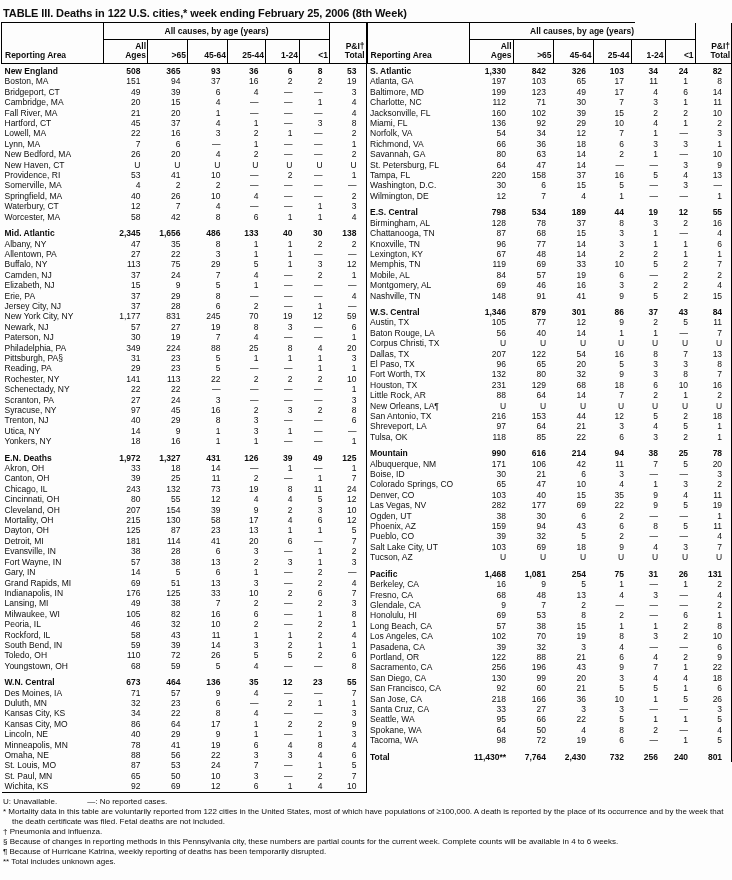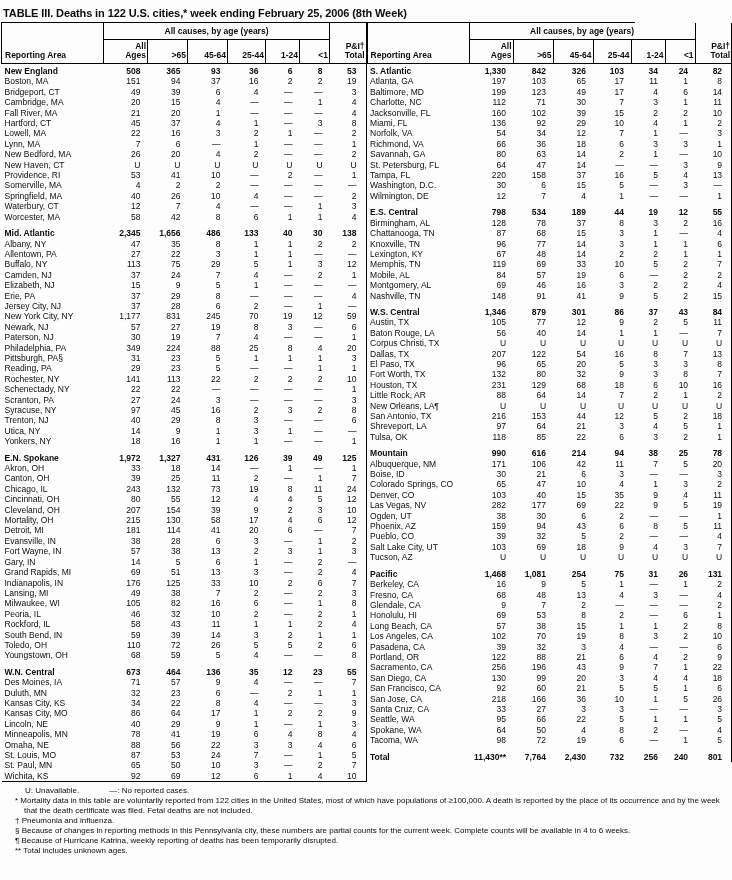--- a/index.html
+++ b/index.html
@@ -53,22 +53,22 @@
     font-size: 8.5px; line-height: 10.4px; height: 10.4px;
     padding: 0; white-space: nowrap; overflow: hidden;
   }
   td.area { text-align: left; padding-left: 3px; }
   td.num  { text-align: right; padding-right: 7px; }
   td.num.pi { padding-right: 9px; }
   tr.section-row td { font-weight: bold; }
   tr.gap td { height: 6px; line-height: 6px; font-size: 1px; }
   tbody tr:first-child td { padding-top: 2px; }
   .footnotes { margin-top: 4px; padding-left: 2px; font-size: 8px; line-height: 10px; }
-  .fn-line1 { display: flex; gap: 30px; margin-left: 22px; }
-  .fn { padding-left: 9px; text-indent: -9px; margin-left: 12px; }
+  .fn-line1 { display: flex; gap: 30px; }
+  .fn { padding-left: 9px; text-indent: -9px; }
 </style>
 </head>
 <body>
 
 <div class="page">
   <div class="title">TABLE III. Deaths in 122 U.S. cities,* week ending February 25, 2006 (8th Week)</div>
   <div class="table-wrap">
     <div class="half left">
         <table>
           <colgroup>
@@ -461,21 +461,21 @@
               <td class="num">1</td>
               <td class="num">1</td>
               <td class="num">—</td>
               <td class="num">—</td>
               <td class="num pi">1</td>
             </tr>
             <tr class="gap">
               <td colspan="8"></td>
             </tr>
             <tr class="section-row">
-              <td class="area">E.N. Spokane</td>
+              <td class="area">E.N. Deaths</td>
               <td class="num">1,972</td>
               <td class="num">1,327</td>
               <td class="num">431</td>
               <td class="num">126</td>
               <td class="num">39</td>
               <td class="num">49</td>
               <td class="num pi">125</td>
             </tr>
             <tr class="city-row">
               <td class="area">Akron, OH</td>
@@ -529,20 +529,30 @@
             </tr>
             <tr class="city-row">
               <td class="area">Mortality, OH</td>
               <td class="num">215</td>
               <td class="num">130</td>
               <td class="num">58</td>
               <td class="num">17</td>
               <td class="num">4</td>
               <td class="num">6</td>
               <td class="num pi">12</td>
+            </tr>
+            <tr class="city-row">
+              <td class="area">Dayton, OH</td>
+              <td class="num">125</td>
+              <td class="num">87</td>
+              <td class="num">23</td>
+              <td class="num">13</td>
+              <td class="num">1</td>
+              <td class="num">1</td>
+              <td class="num pi">5</td>
             </tr>
             <tr class="city-row">
               <td class="area">Detroit, MI</td>
               <td class="num">181</td>
               <td class="num">114</td>
               <td class="num">41</td>
               <td class="num">20</td>
               <td class="num">6</td>
               <td class="num">—</td>
               <td class="num pi">7</td>

